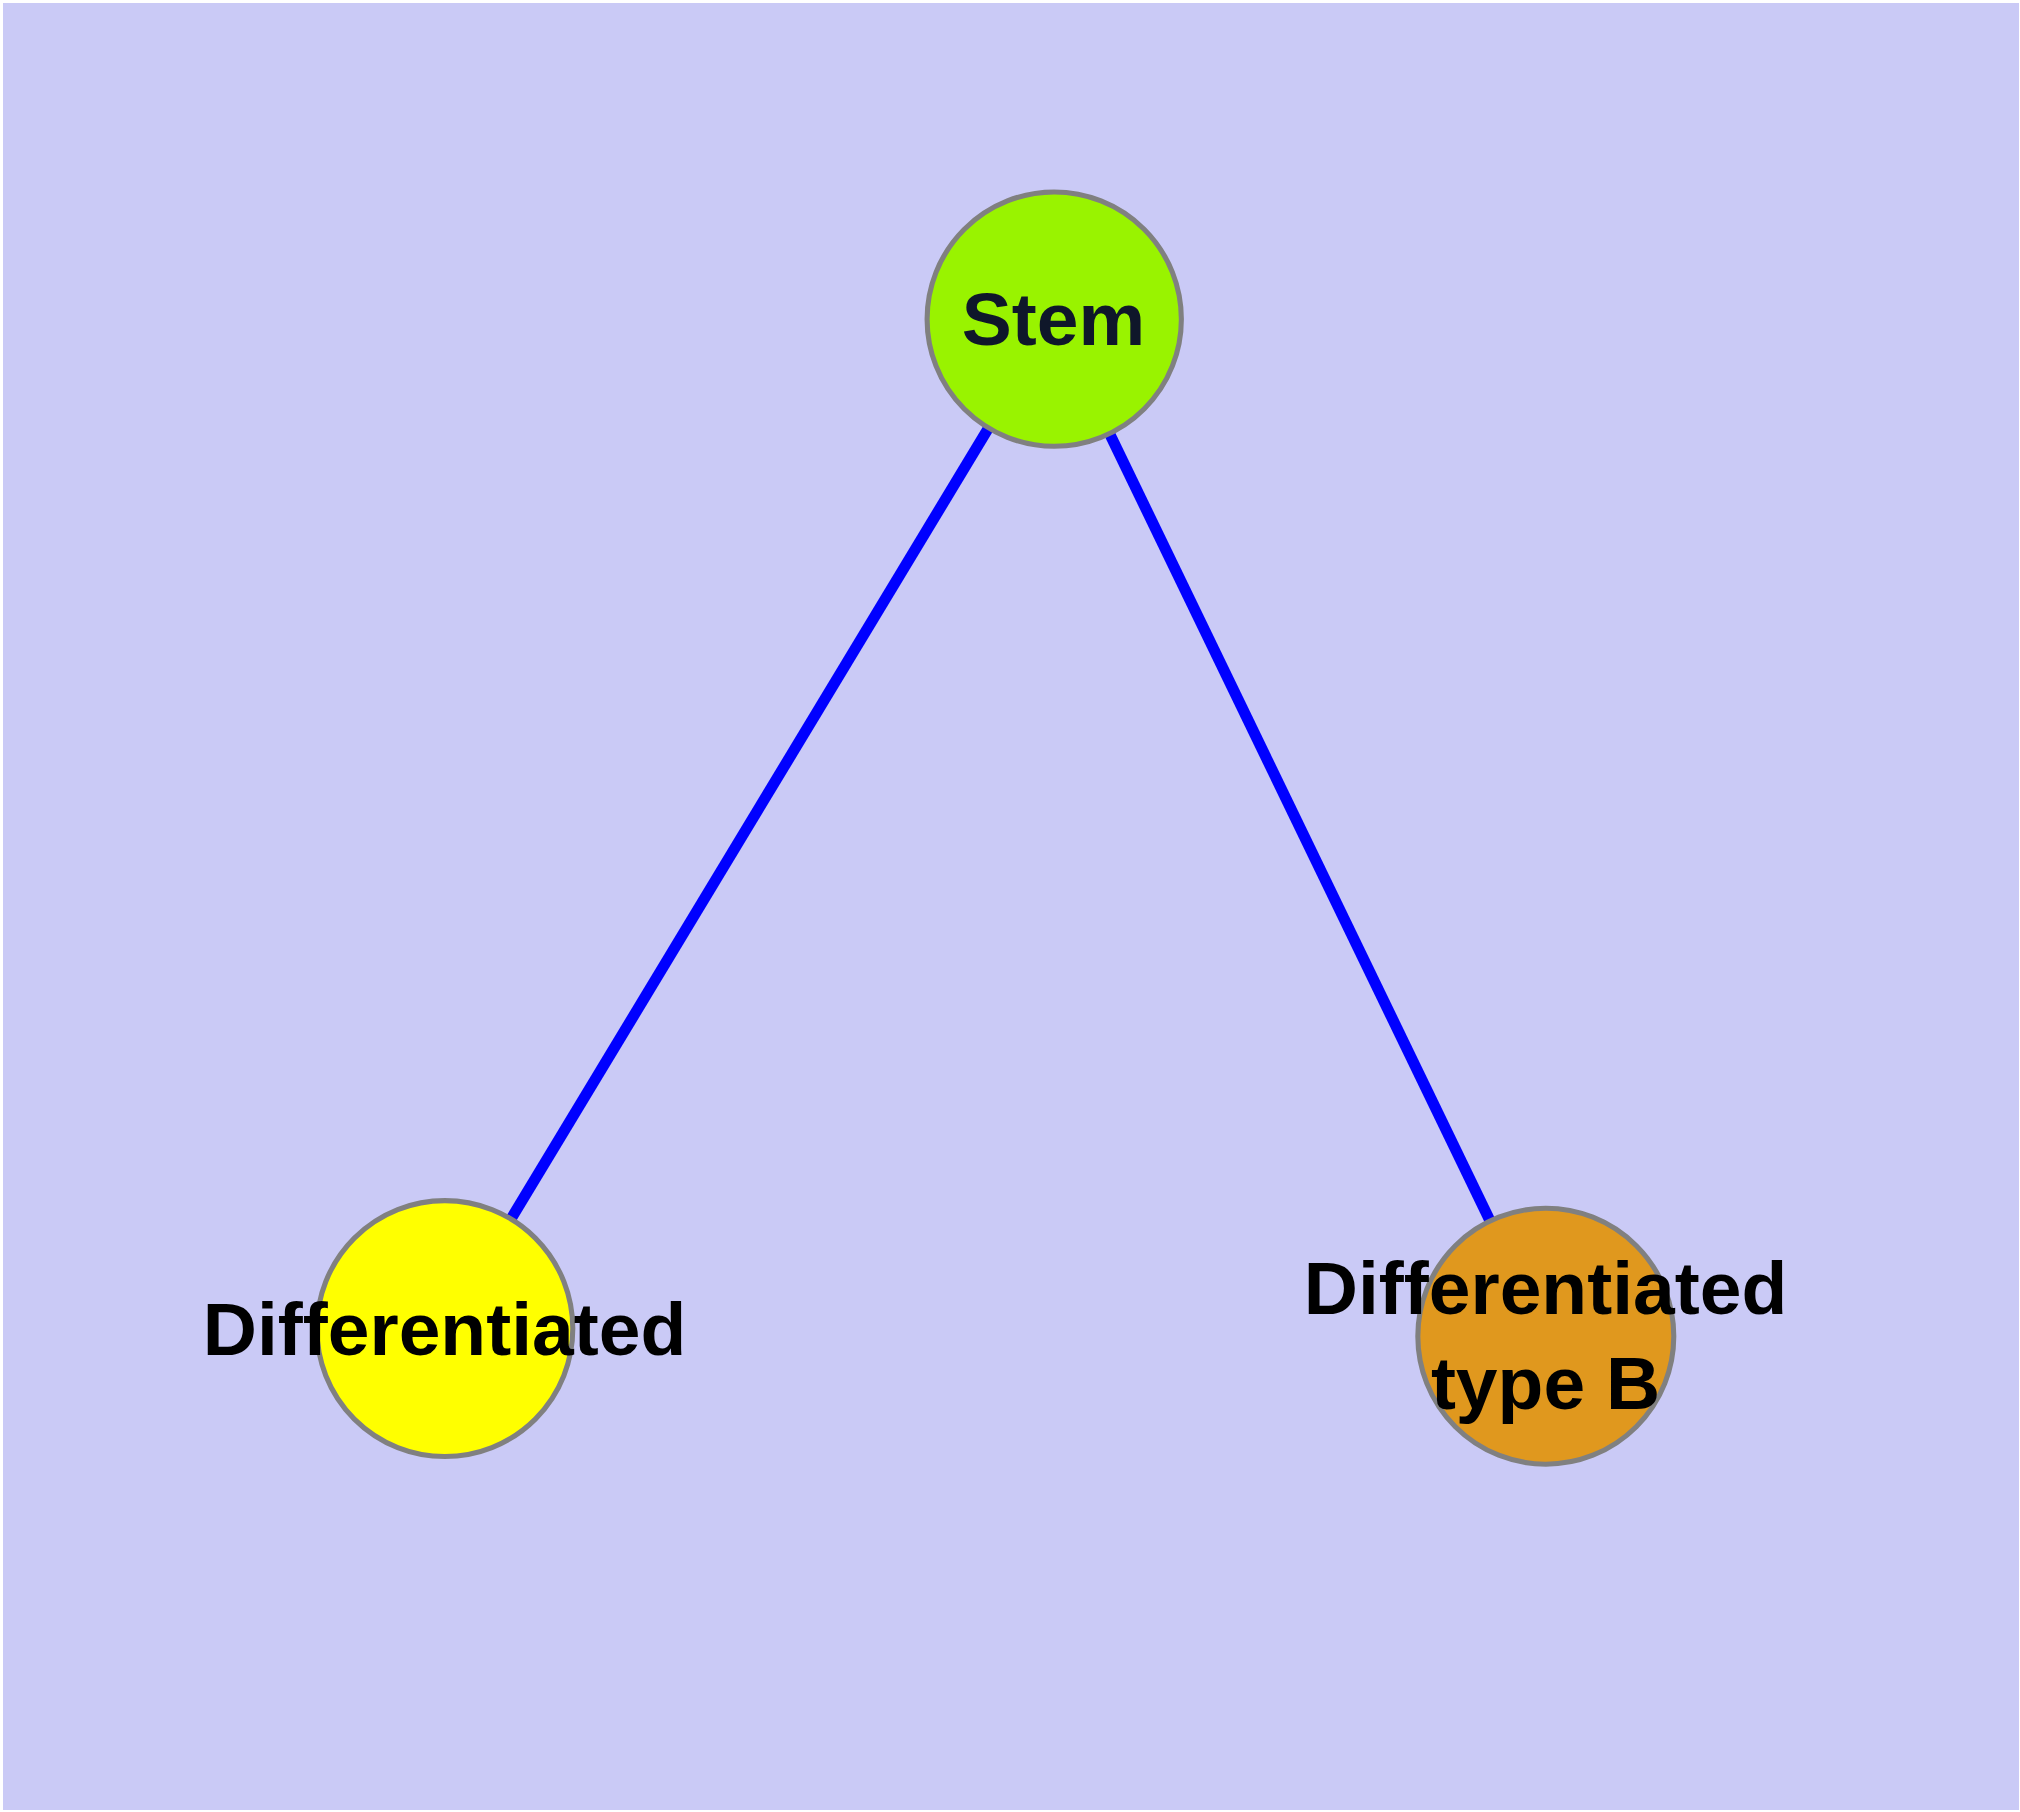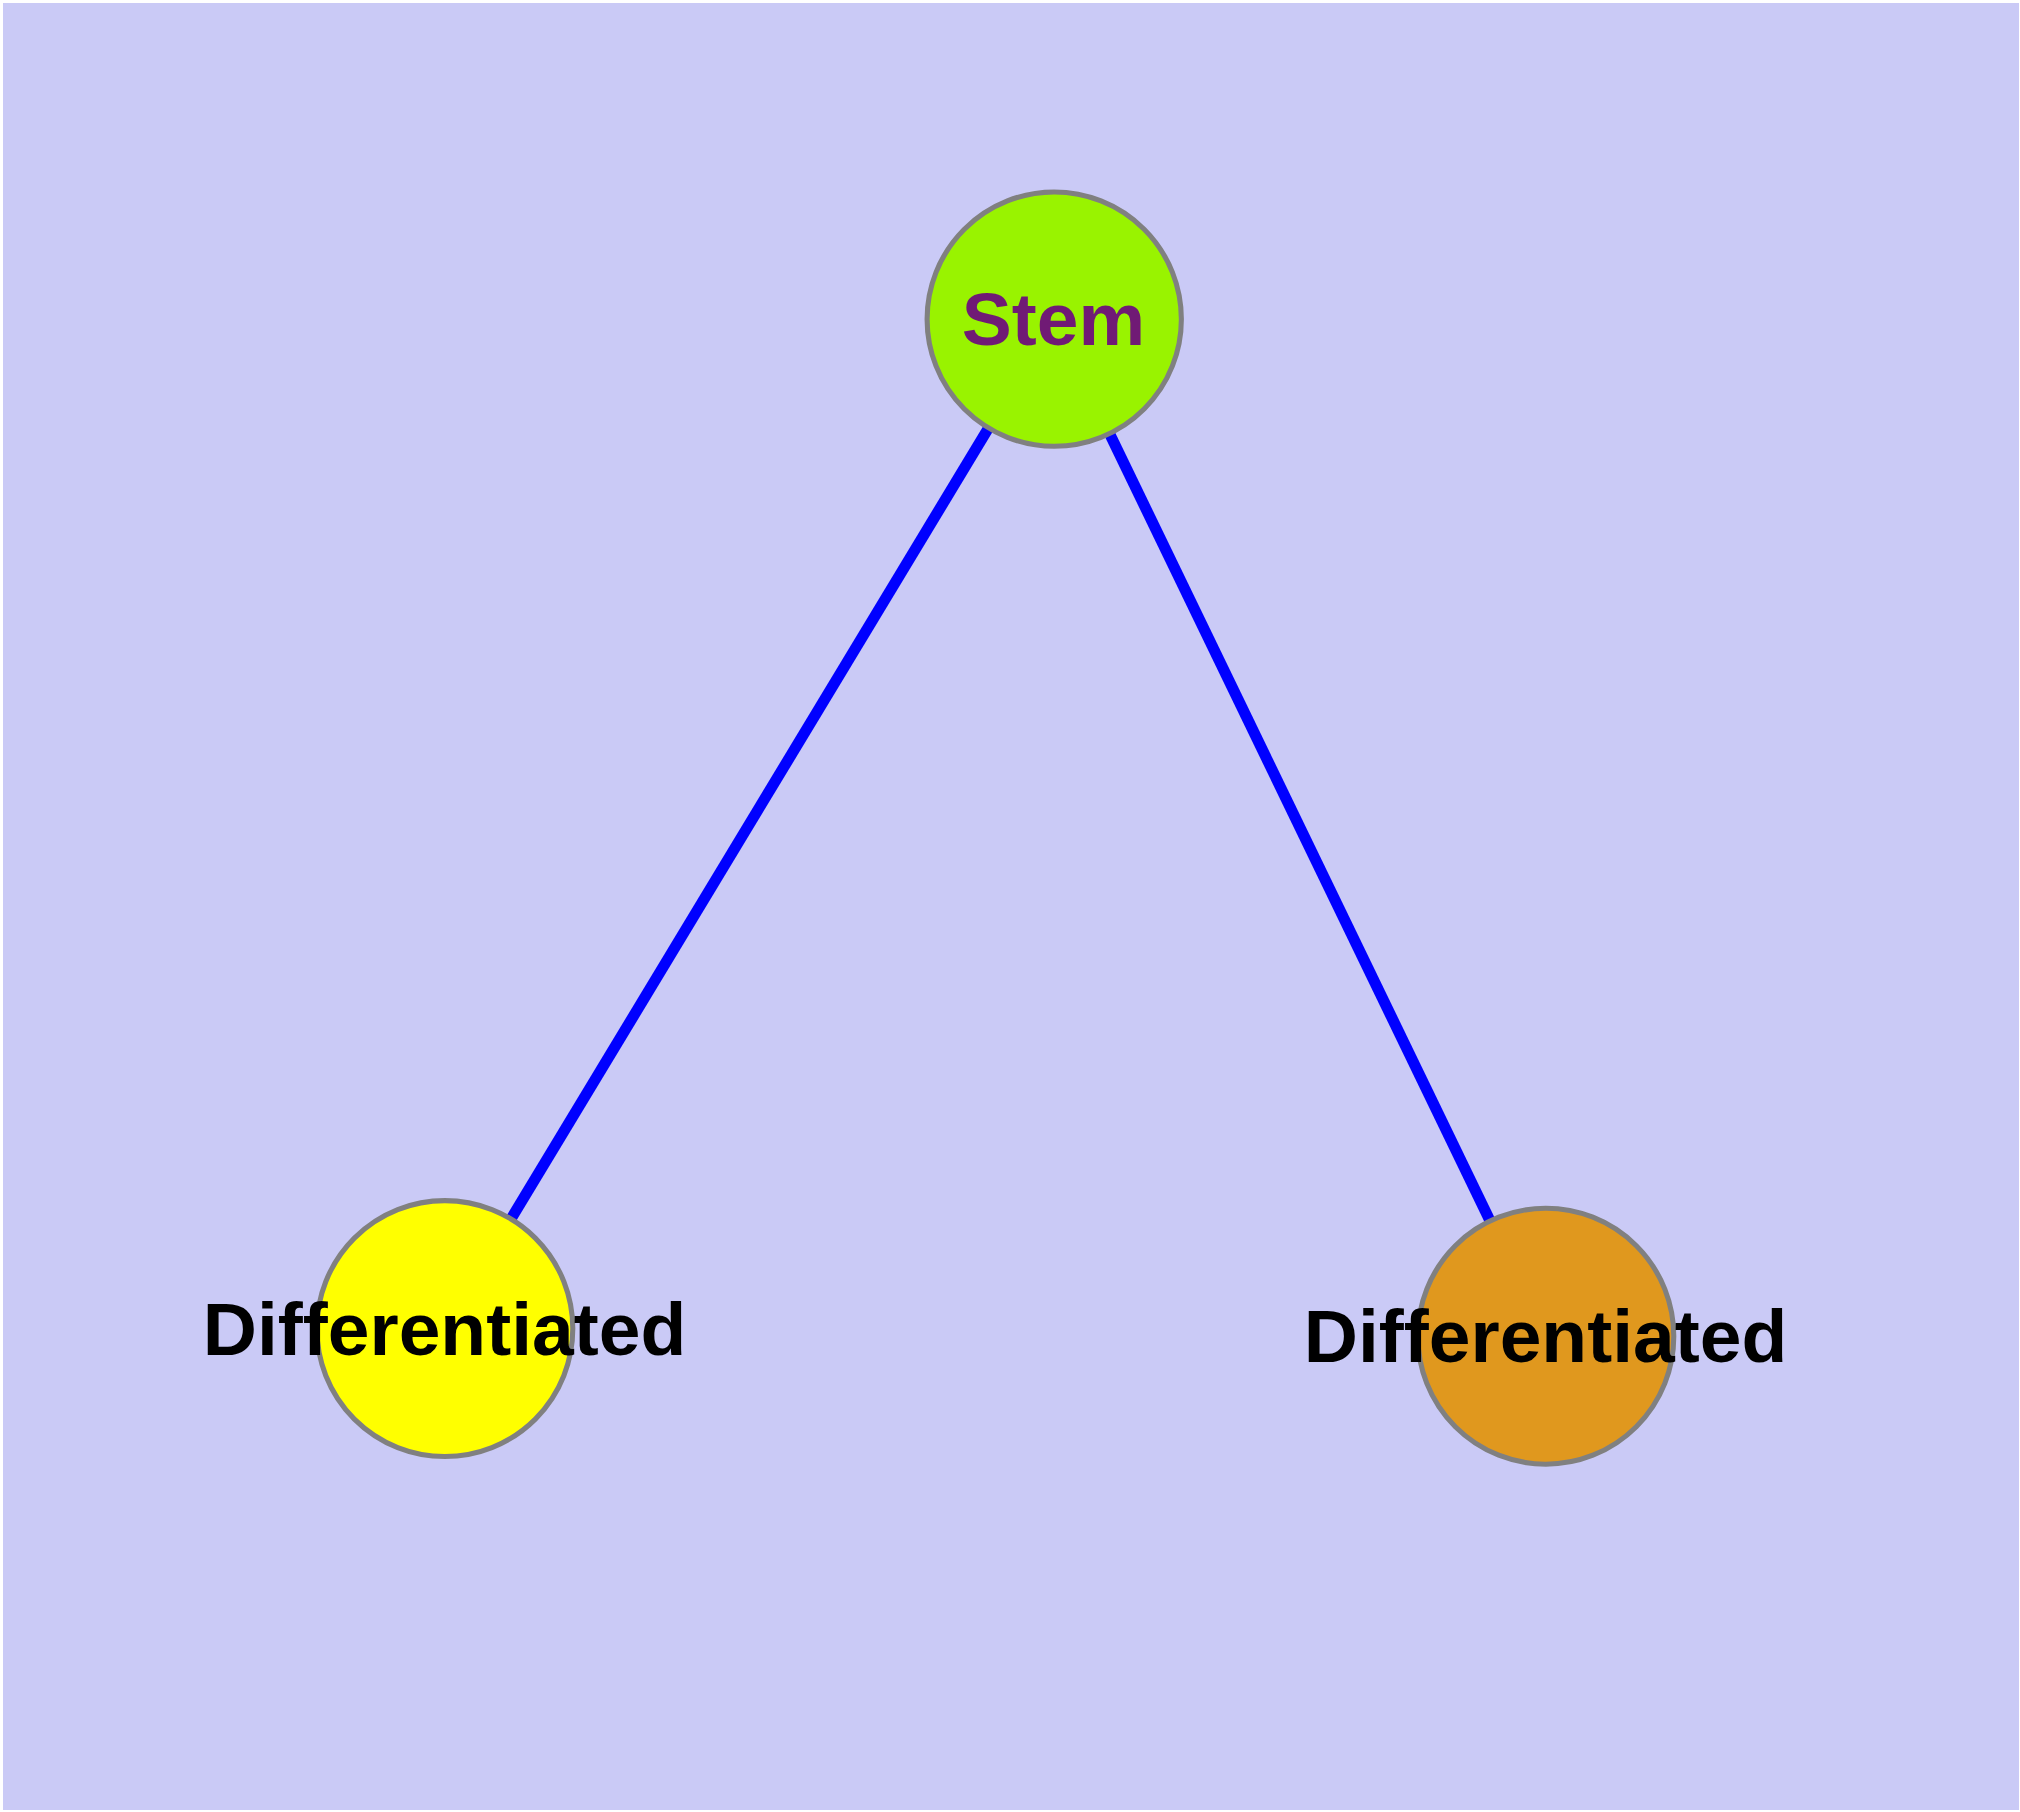--- a/index.html
+++ b/index.html
@@ -44,27 +44,28 @@
   <div class="canvas" style="background: rgb(202, 202, 246);">
 
     <svg class="edges-layer" xmlns="http://www.w3.org/2000/svg" viewBox="0 0 2378 2132">
       <line x1="1240" y1="373" x2="521" y2="1564" stroke="#0000FF" stroke-width="13"></line>
       <line x1="1240" y1="373" x2="1820" y2="1573" stroke="#0000FF" stroke-width="13"></line>
       <circle cx="1240" cy="373" r="150" fill="#99F300" stroke="#808080" stroke-width="6"></circle>
       <circle cx="521" cy="1564" r="151" fill="#FFFF00" stroke="#808080" stroke-width="6"></circle>
       <circle cx="1820" cy="1573" r="151" fill="#E0981E" stroke="#808080" stroke-width="6"></circle>
     </svg>
 
-    <div class="node-label" style="left: 1051px; top: 316px; color: #701a75;">
+    <div class="node-label" style="left: 1051px; top: 316px; color: #0f172a;">
       <span class="label-line">Stem</span>
     </div>
 
     <div class="node-label" style="left: 442px; top: 1326px; color: rgb(0, 0, 0);">
       <span class="label-line">Differentiated</span>
     </div>
 
     <div class="node-label" style="left: 1543px; top: 1333px; color: rgb(0, 0, 0);">
       <span class="label-line">Differentiated</span>
+      <span class="label-line">type B</span>
     </div>
 
   </div>
 </div>
 
 
 </body></html>

